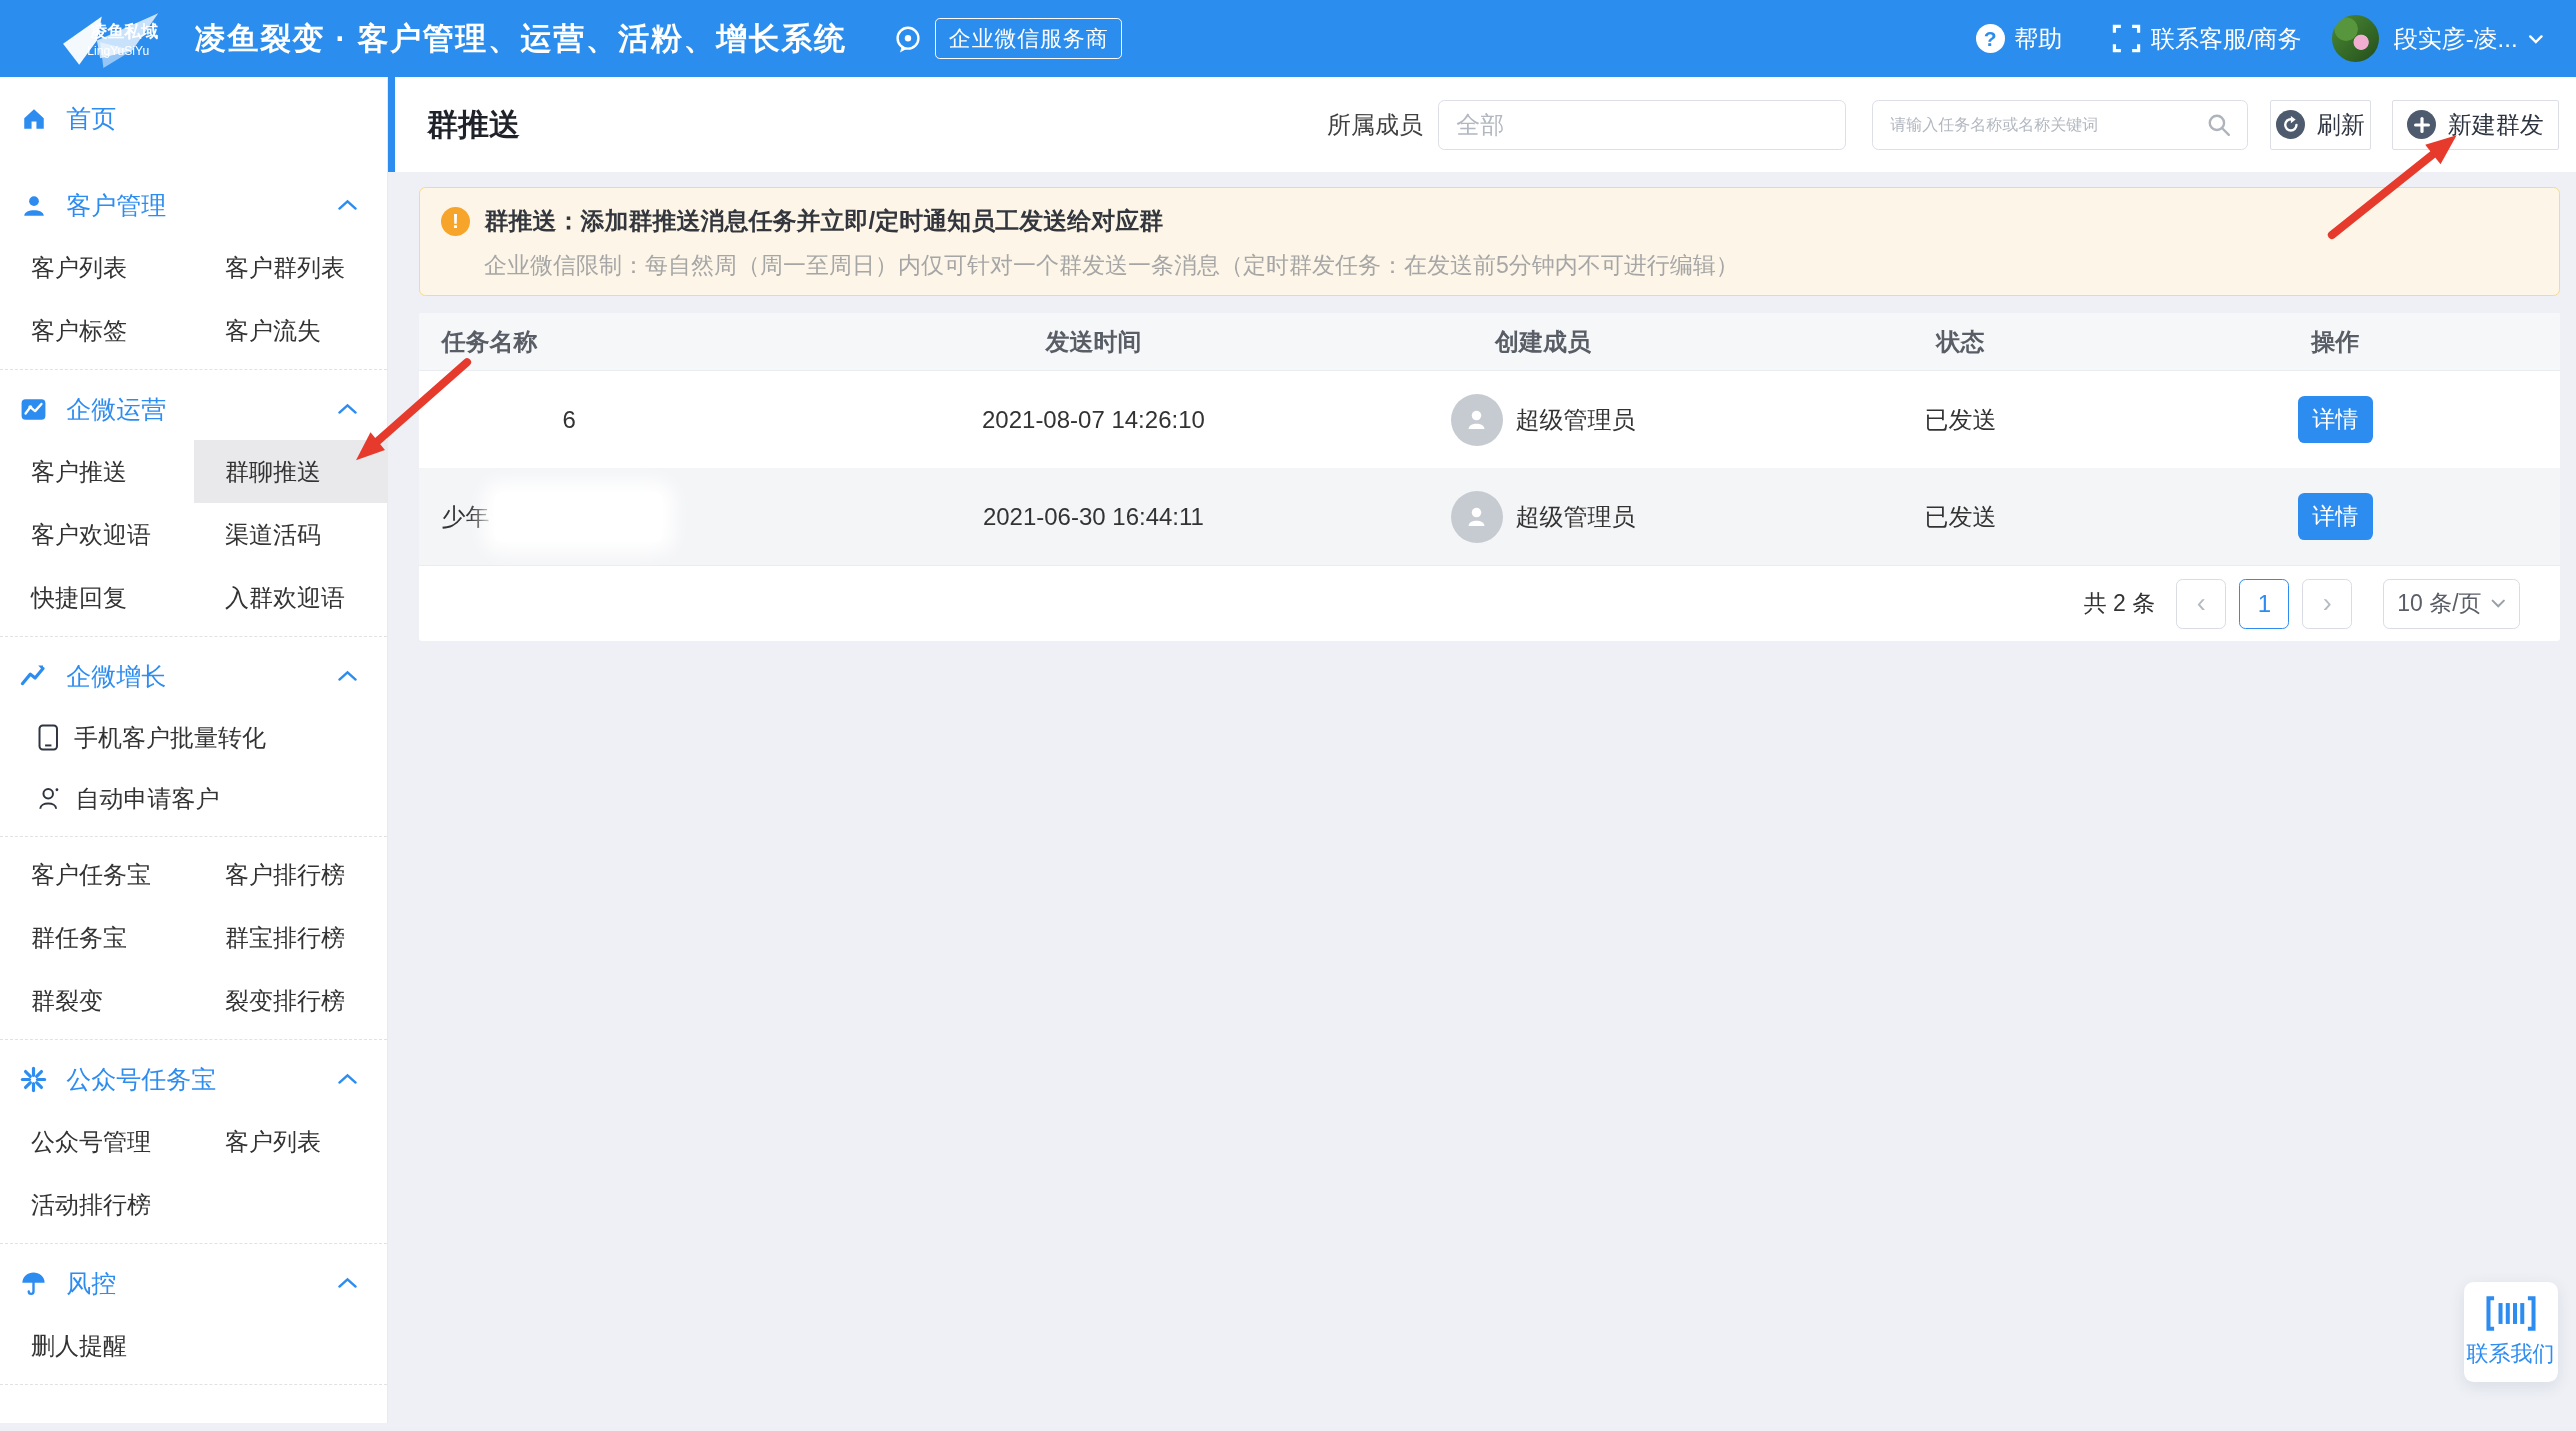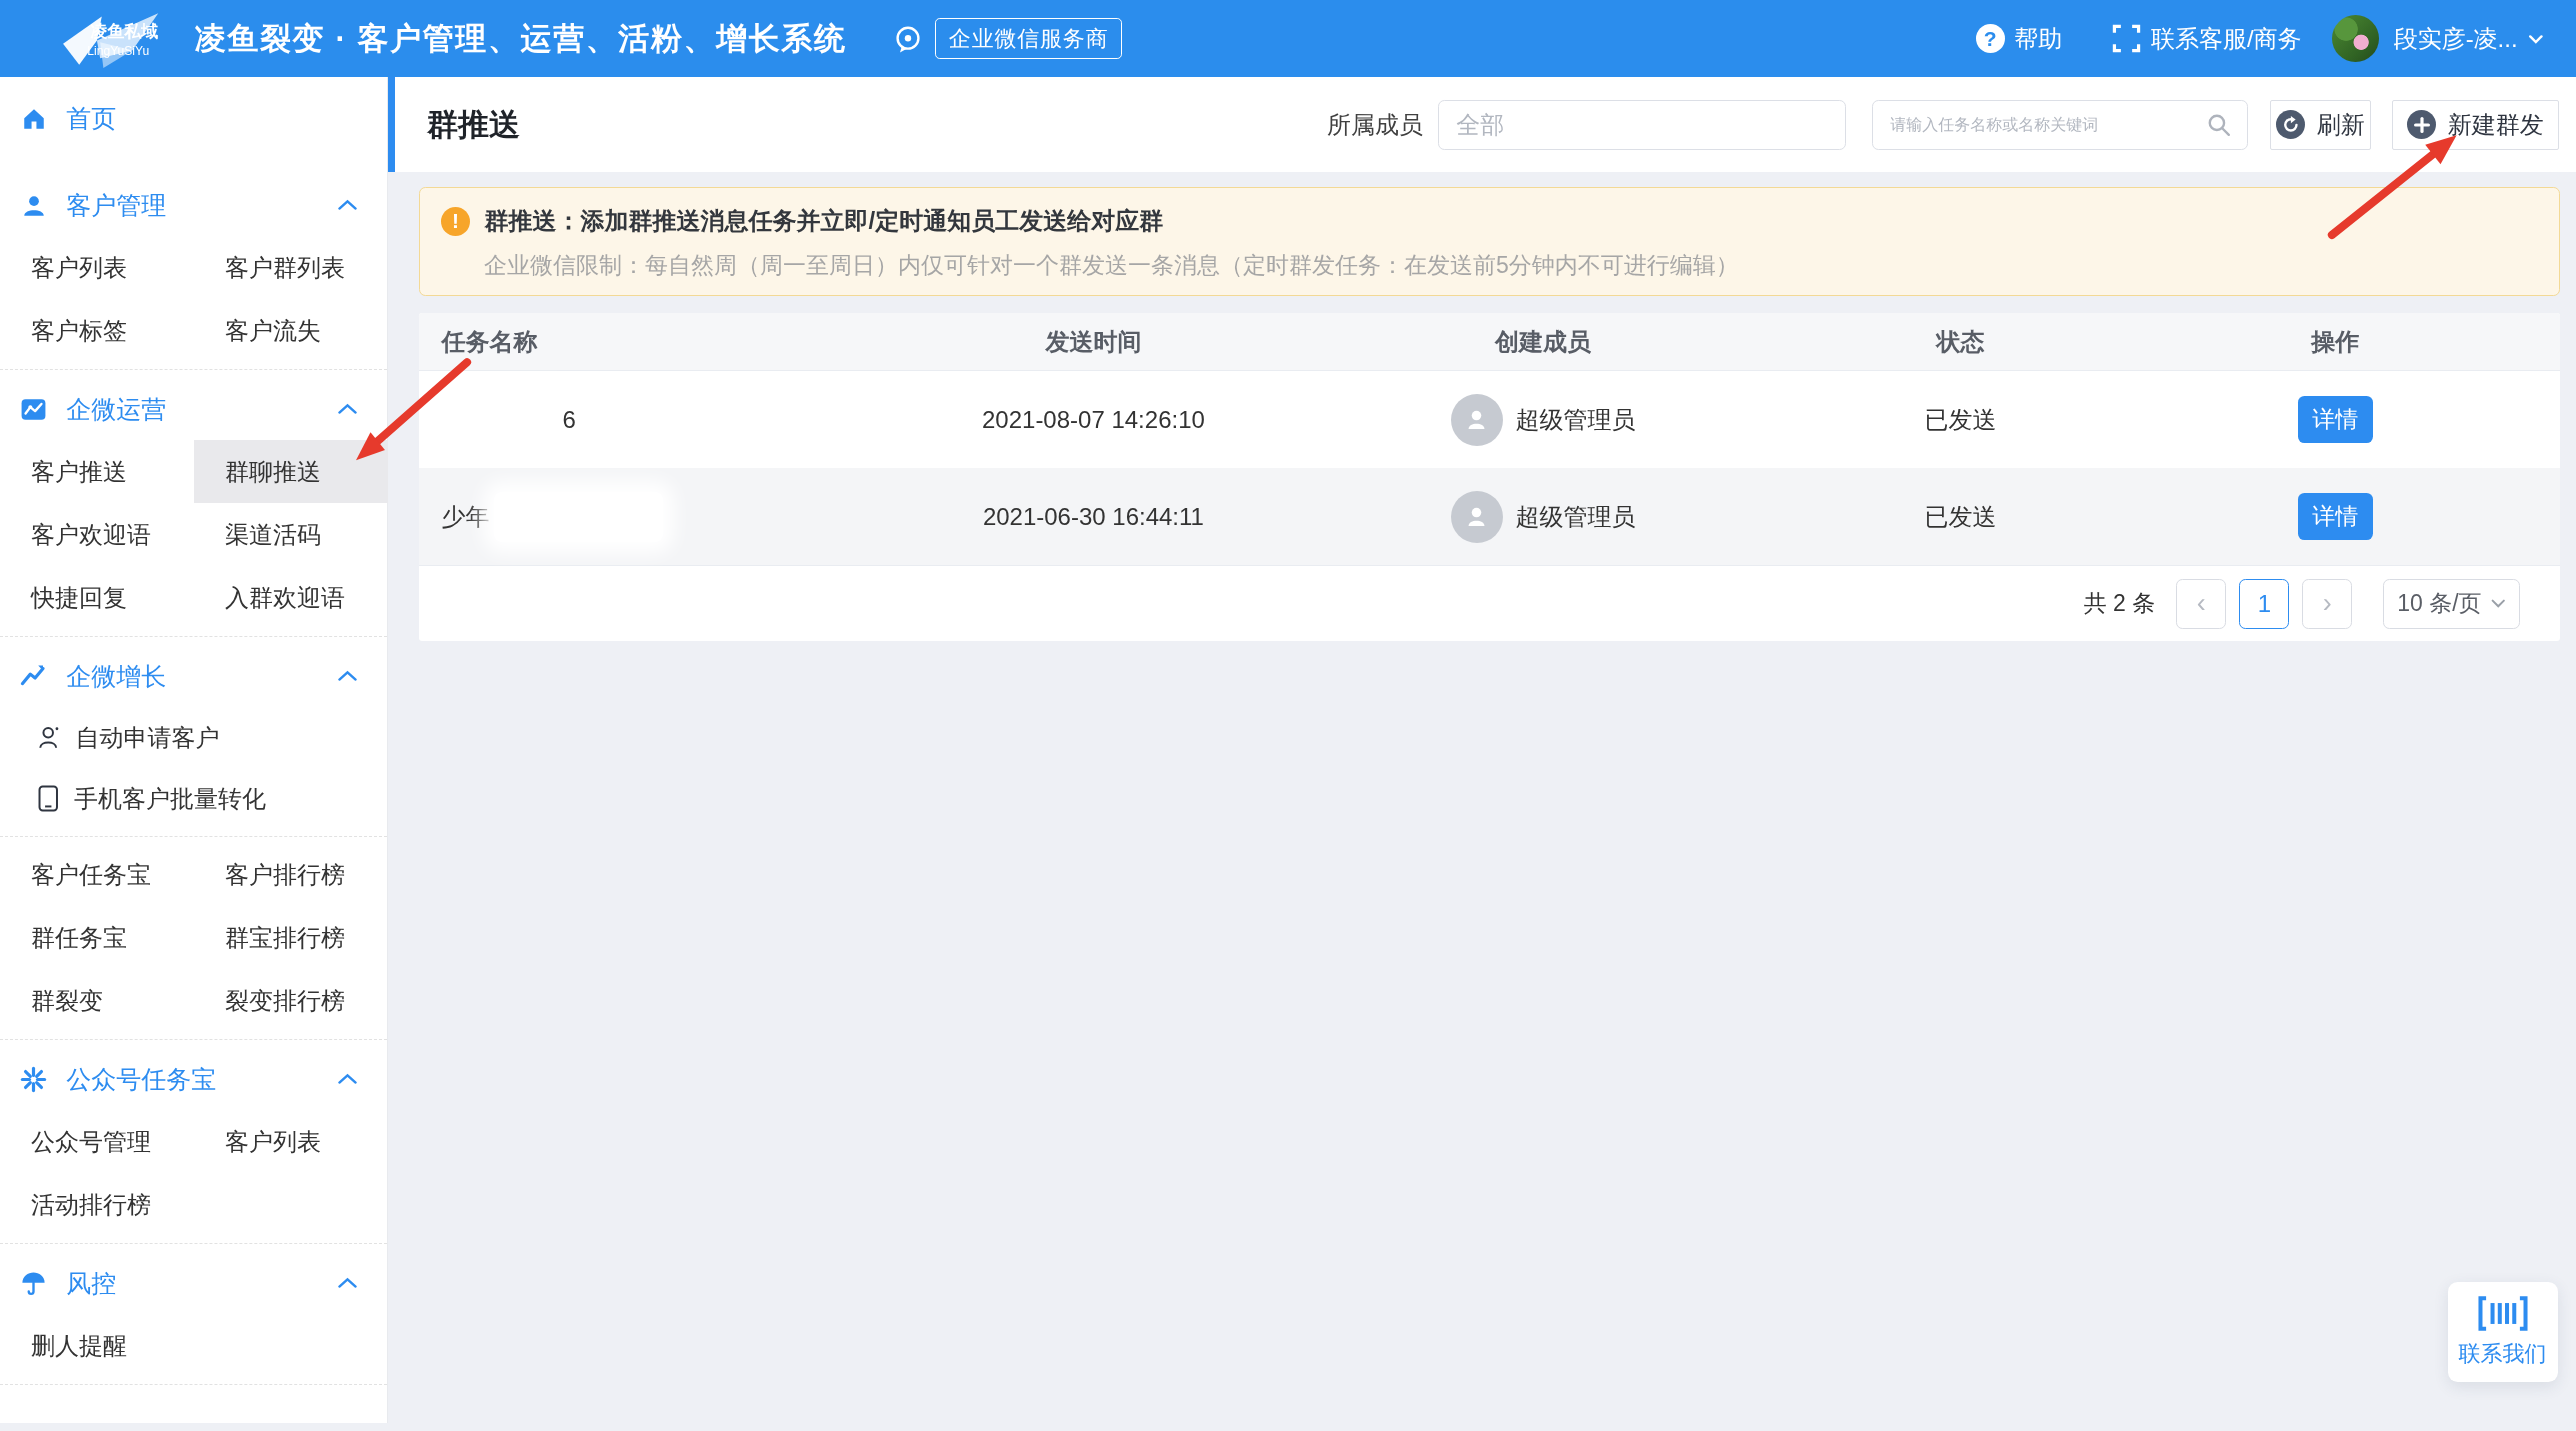--- a/index.html
+++ b/index.html
@@ -78,21 +78,21 @@
   .r1-blob { width:121px; }
   .r2-blob { width:169px; margin-left:4.8px; }
   .creator-avatar { width:52px; height:52px; border-radius:50%; background:#c6cad1; display:flex; align-items:center; justify-content:center; flex:0 0 auto; }
   .detail-btn { min-width:72px; height:47px; padding:0 14.5px; background:#2d8cf0; color:#fff; font-size:23px; border:none; border-radius:6.4px; cursor:pointer; display:flex; align-items:center; justify-content:center; }
   .pager { height:76px; display:flex; align-items:center; justify-content:flex-end; padding-right:40px; border-top:1.6px solid #e9ecf1; gap:13px; }
   .pager-total { font-size:23px; color:#333; margin-right:8px; }
   .pg-btn { width:50px; height:50px; border:1.6px solid #d9dce3; border-radius:6.4px; background:#fff; color:#b6bac2; font-size:27px; display:flex; align-items:center; justify-content:center; cursor:pointer; }
   .pg-btn.current { border-color:#2d8cf0; color:#2d8cf0; font-size:24px; }
   .pg-size { width:137px; height:50px; border:1.6px solid #d9dce3; border-radius:6.4px; background:#fff; color:#5a5e66; font-size:23px; display:flex; align-items:center; justify-content:center; gap:9.7px; cursor:pointer; margin-left:17.7px; }
 
-  .contact-widget { position:absolute; right:18.5px; bottom:49px; width:110px; height:100px; background:#fff; border-radius:9.7px; box-shadow:0 4.8px 14.5px rgba(40,60,90,.10); display:flex; flex-direction:column; align-items:center; justify-content:center; gap:6.4px; cursor:pointer; }
+  .contact-widget { position:absolute; right:18.5px; bottom:49px; width:94px; height:100px; background:#fff; border-radius:9.7px; box-shadow:0 4.8px 14.5px rgba(40,60,90,.10); display:flex; flex-direction:column; align-items:center; justify-content:center; gap:6.4px; cursor:pointer; }
   .contact-widget .cw-label { color:#2d8cf0; font-size:22px; }
 
   .arrows { position:absolute; inset:0; pointer-events:none; z-index:40; }
 </style>
 </head>
 <body>
 
 <div class="screen">
 
   <div class="topbar">
@@ -210,33 +210,33 @@
             </svg>
         </span>
         <span class="sb-label">企微增长</span>
         <span class="sb-chevron">
           <svg width="21" height="13" viewBox="0 0 26 16">
               <path d="M3 13 L13 4 L23 13" fill="none" stroke="#2d8cf0" stroke-width="3" stroke-linecap="round"></path>
             </svg>
         </span>
       </div>
       <div class="sb-feat">
+        <svg width="22.5" height="27" viewBox="0 0 28 34">
+            <rect x="3" y="2" width="22" height="30" rx="4" fill="none" stroke="#2f3540" stroke-width="2.5"></rect>
+            <line x1="10" y1="27" x2="18" y2="27" stroke="#2f3540" stroke-width="2.5"></line>
+          </svg>
+        <span>手机客户批量转化</span>
+      </div>
+      <div class="sb-feat">
         <svg width="24" height="27" viewBox="0 0 30 34">
             <circle cx="14" cy="11" r="6" fill="none" stroke="#2f3540" stroke-width="2.5"></circle>
             <path d="M4 30 C4 21 24 21 24 30" fill="none" stroke="#2f3540" stroke-width="2.5"></path>
             <circle cx="25" cy="6" r="1.8" fill="#2f3540"></circle>
           </svg>
         <span>自动申请客户</span>
-      </div>
-      <div class="sb-feat">
-        <svg width="22.5" height="27" viewBox="0 0 28 34">
-            <rect x="3" y="2" width="22" height="30" rx="4" fill="none" stroke="#2f3540" stroke-width="2.5"></rect>
-            <line x1="10" y1="27" x2="18" y2="27" stroke="#2f3540" stroke-width="2.5"></line>
-          </svg>
-        <span>手机客户批量转化</span>
       </div>
       <div class="sb-divider"></div>
       <div class="sb-grid">
         <div class="sb-sub">客户任务宝</div>
         <div class="sb-sub">客户排行榜</div>
         <div class="sb-sub">群任务宝</div>
         <div class="sb-sub">群宝排行榜</div>
         <div class="sb-sub">群裂变</div>
         <div class="sb-sub">裂变排行榜</div>
       </div>

